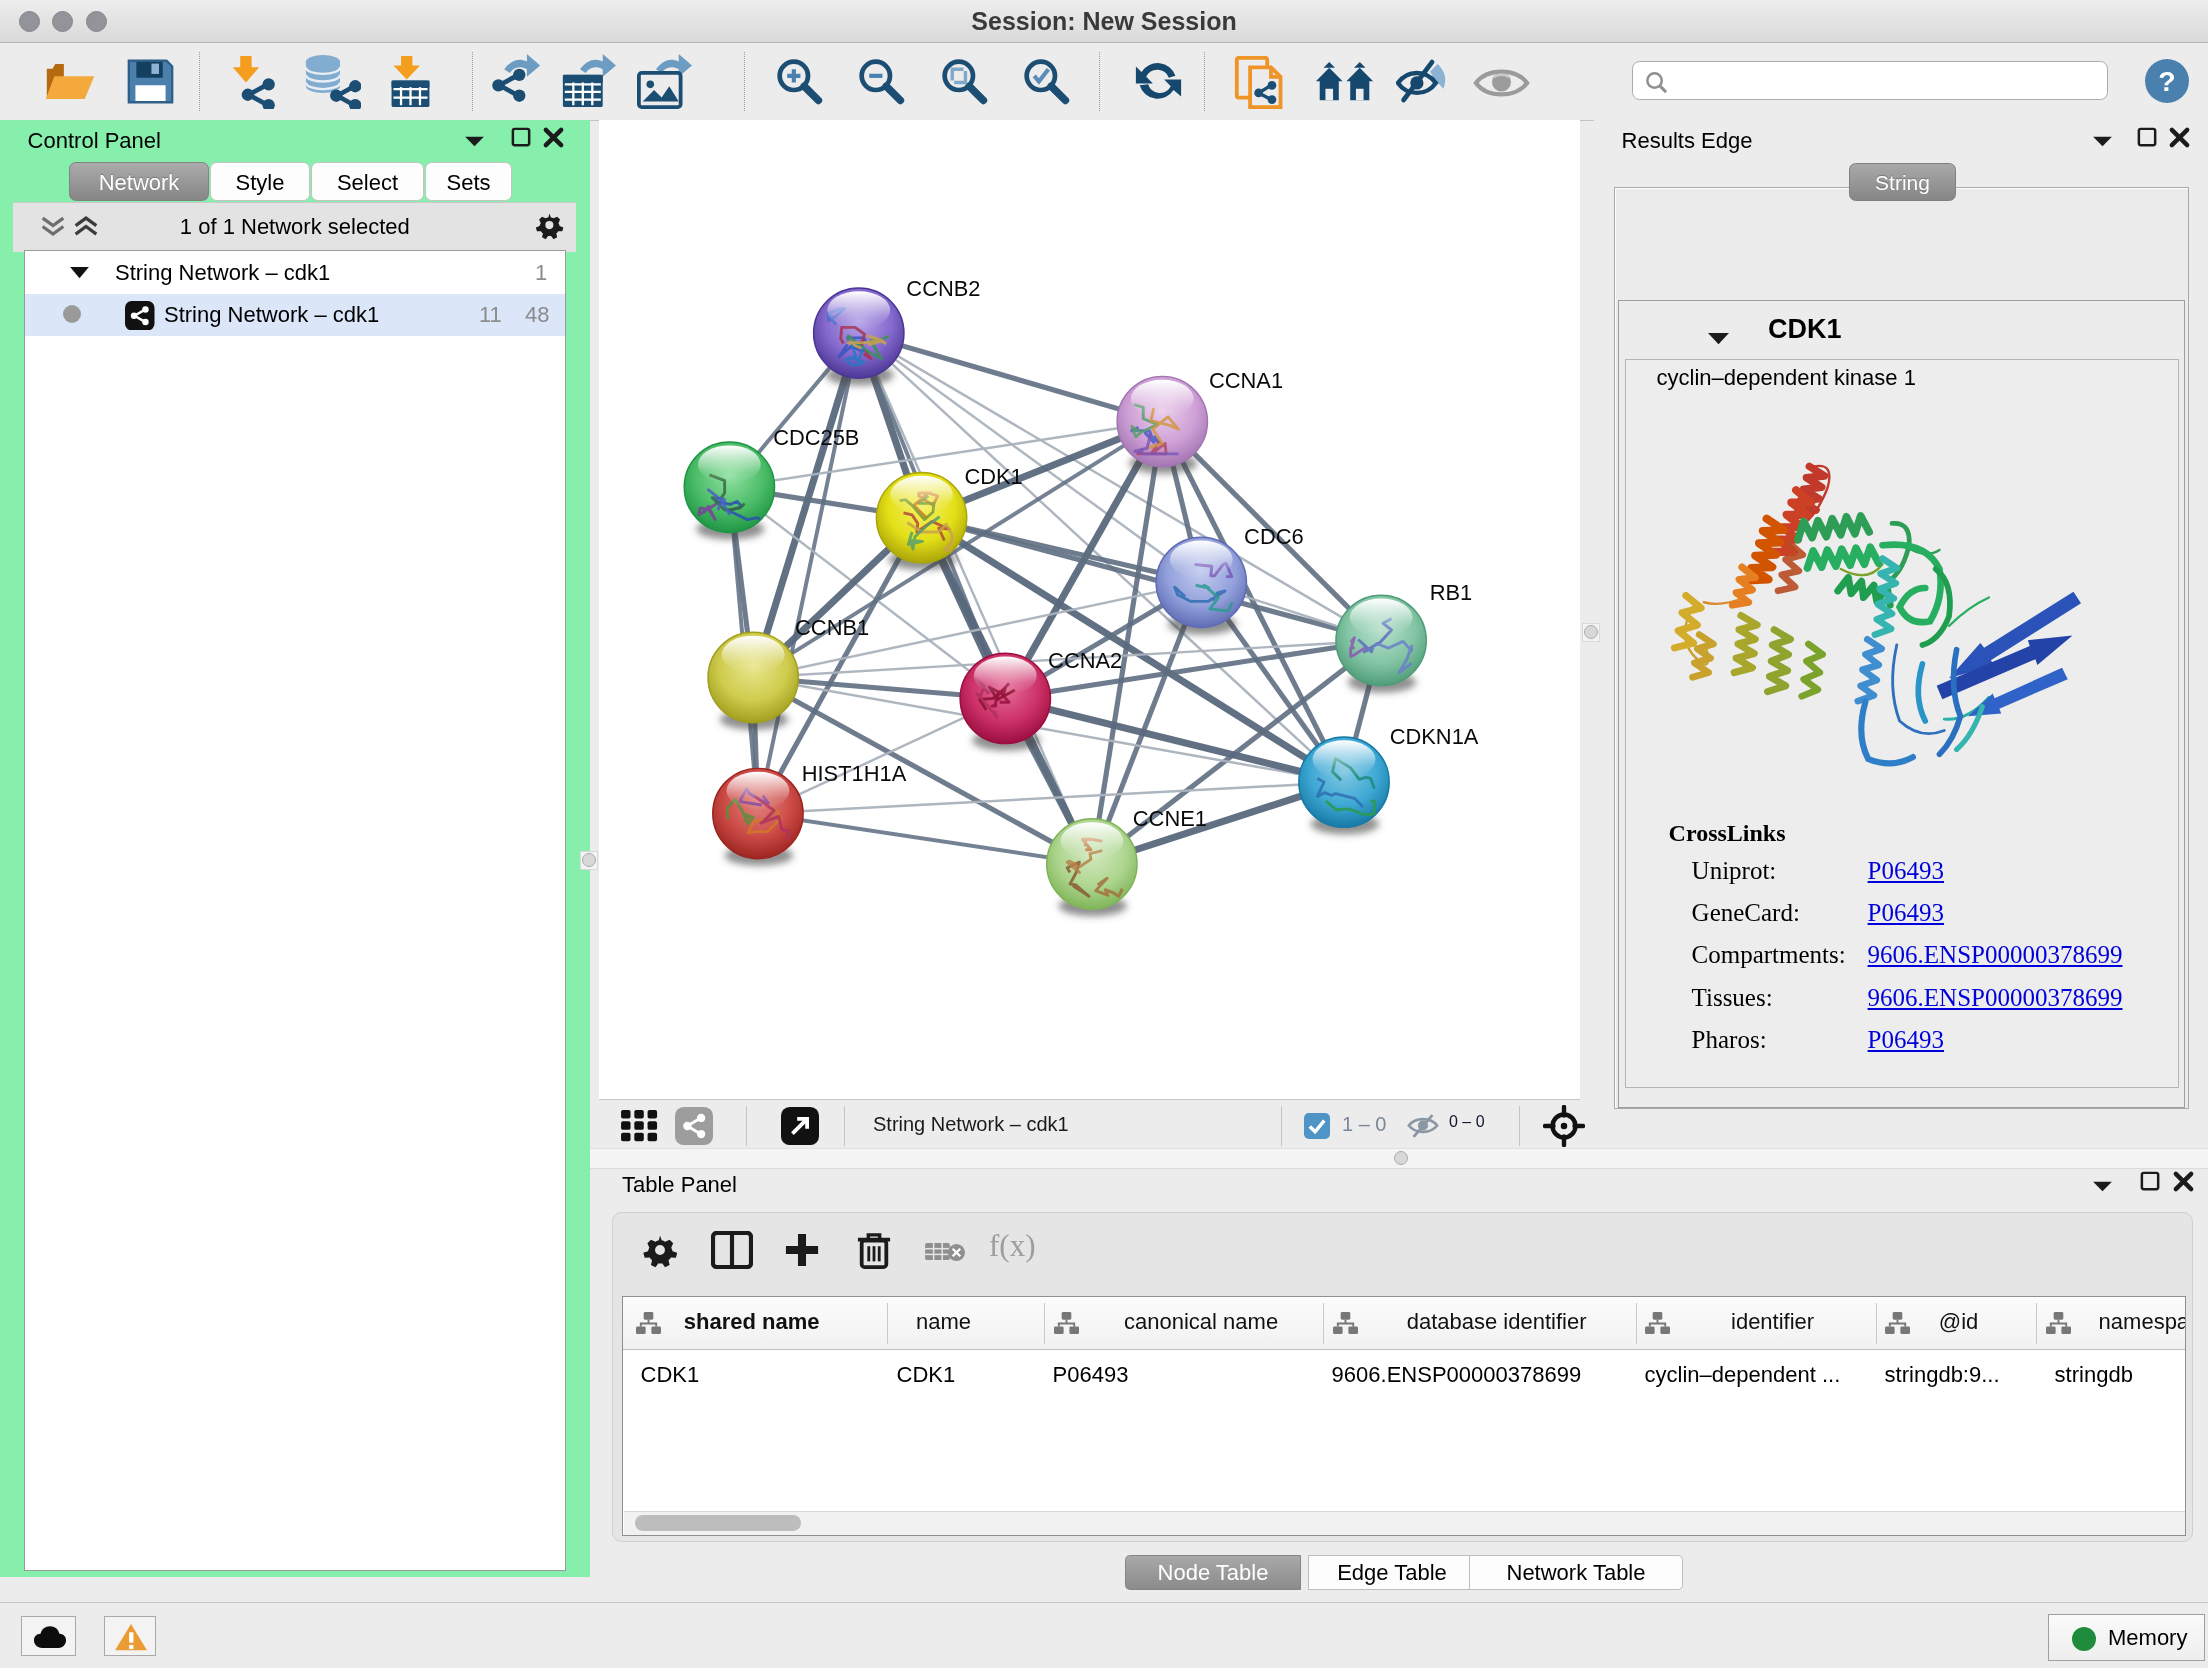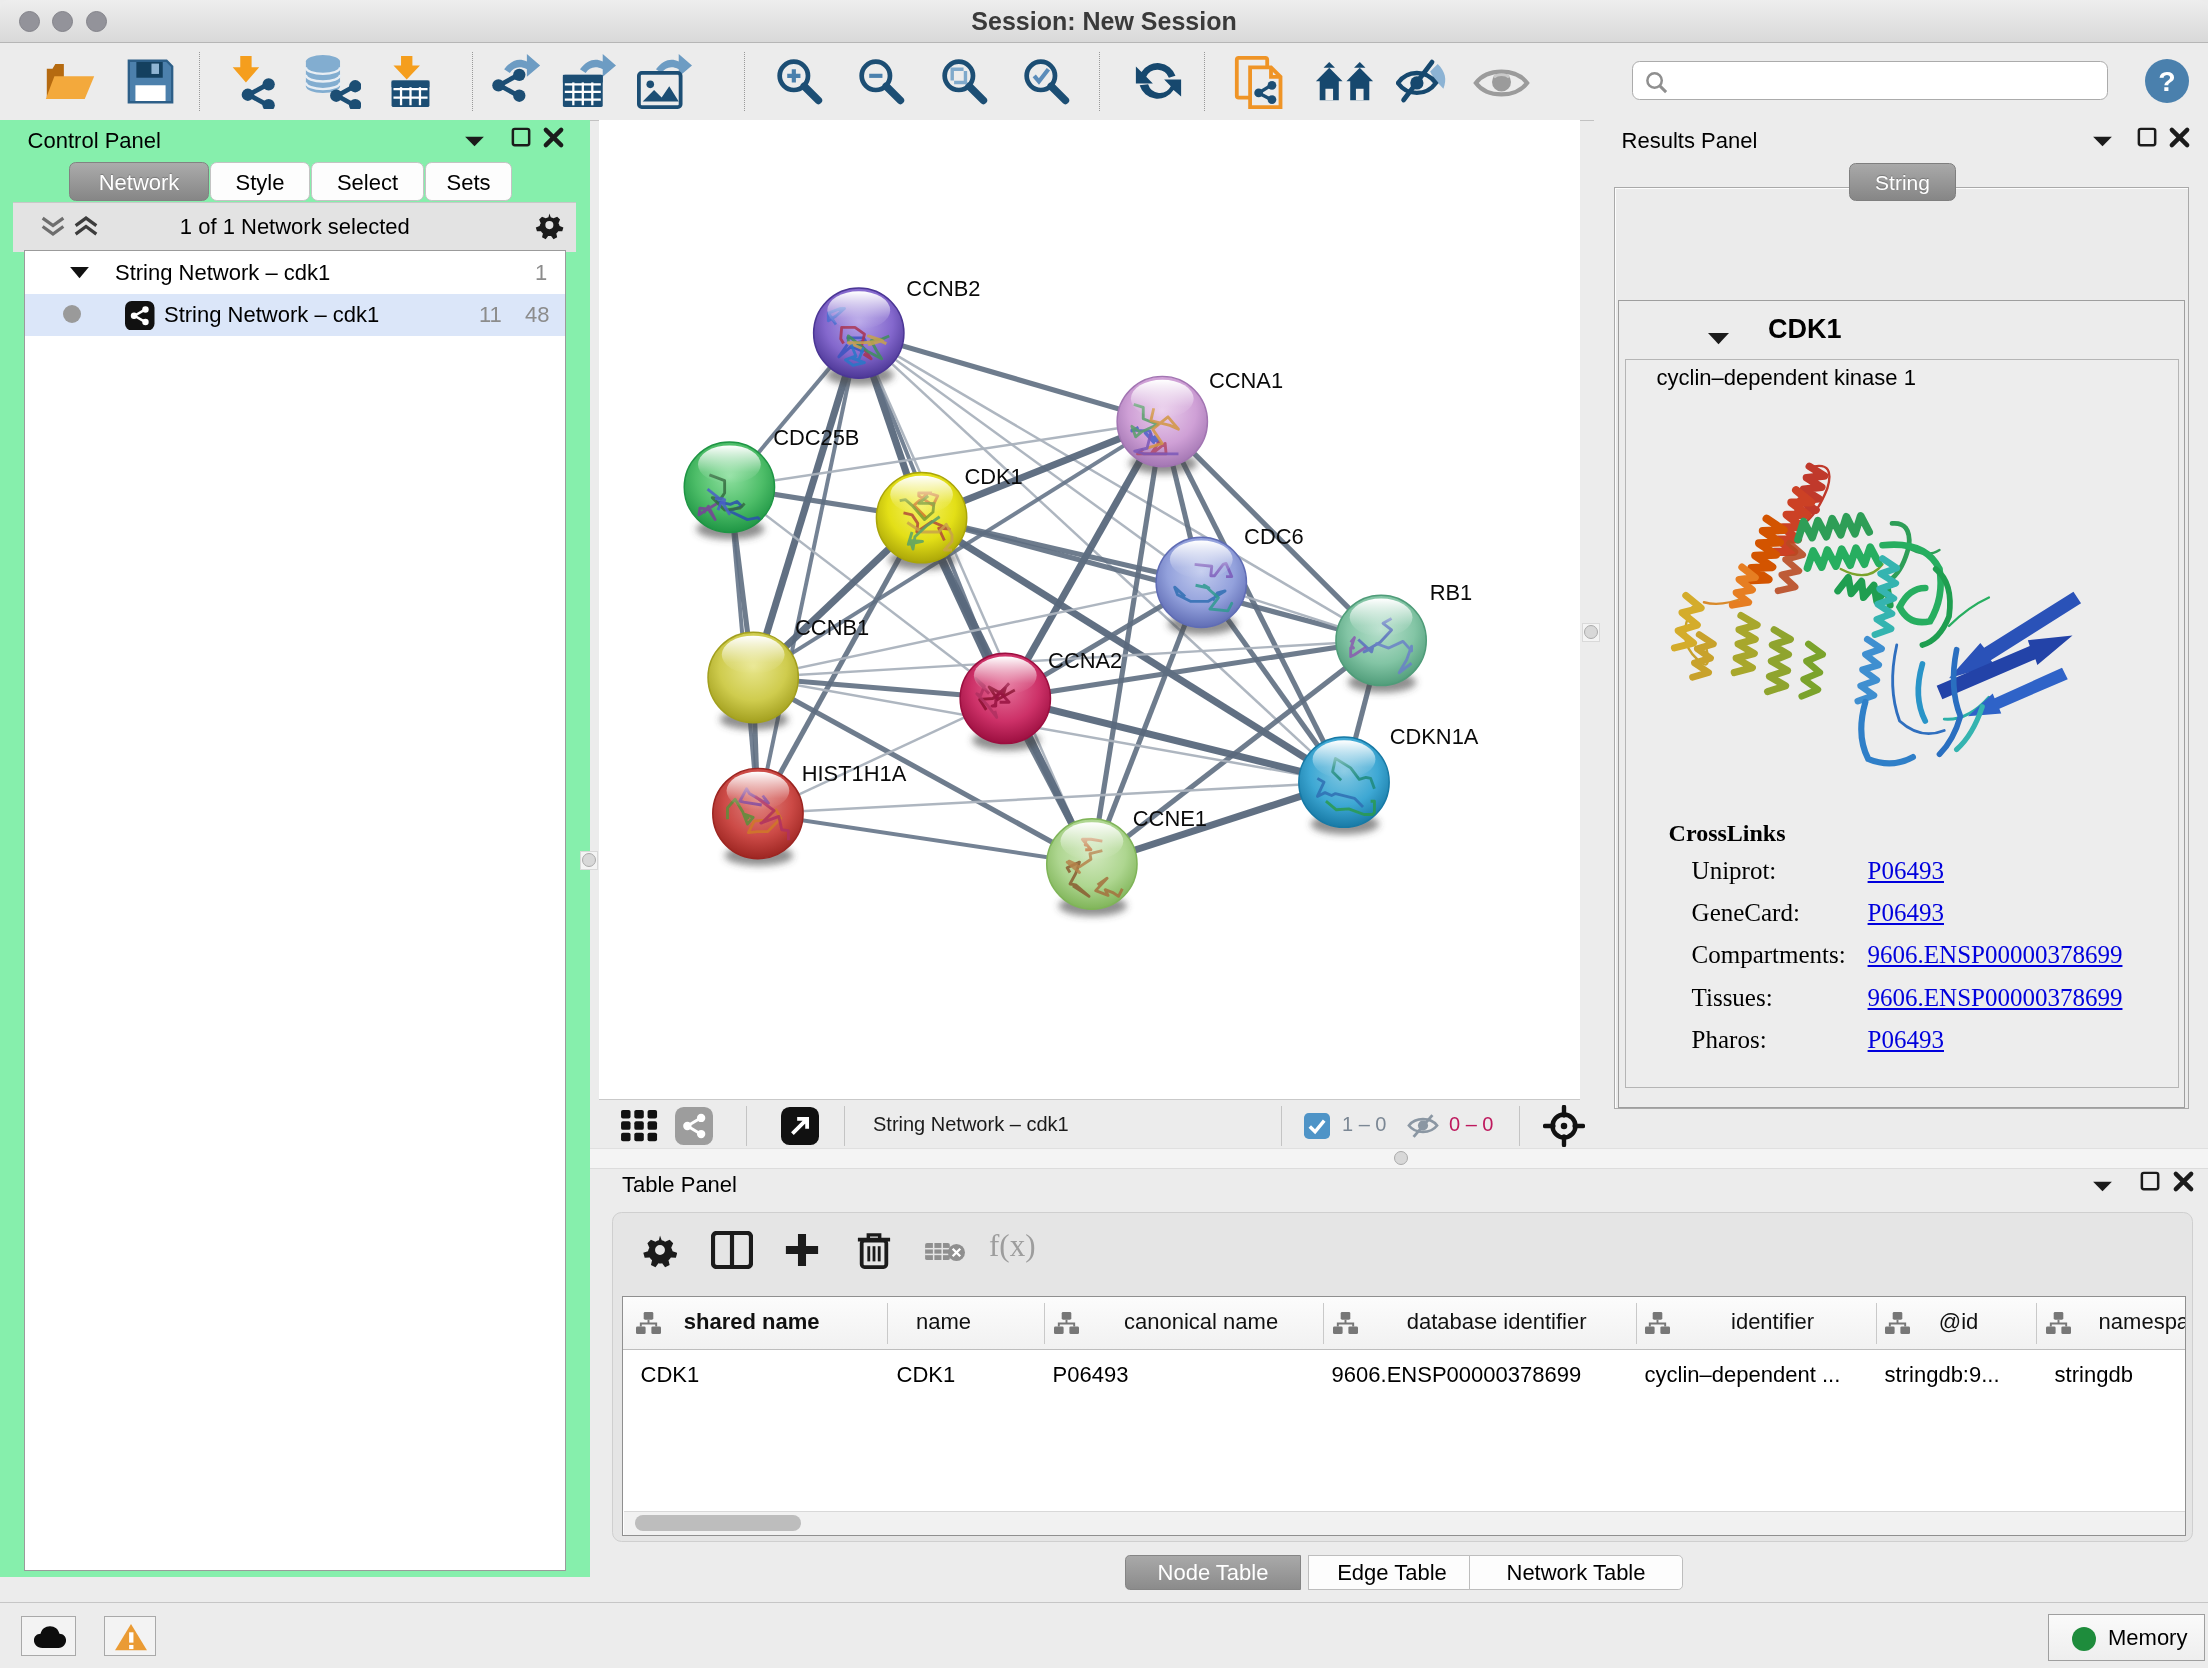--- a/index.html
+++ b/index.html
@@ -488,35 +488,35 @@
     <svg style="position:absolute;left:705px;top:13.3px;" width="26" height="26" viewBox="0 0 27 27">
         <rect x="0" y="0" width="27" height="27" rx="5" fill="#4f94c7"></rect>
         <path d="M6 14 L11.5 19.5 L21 8" stroke="#fff" stroke-width="3.6" fill="none"></path>
       </svg>
     <div style="position:absolute;left:743px;top:13.3px;font-size:20px;color:#7b8794;">1 – 0</div>
     <svg style="position:absolute;left:808px;top:13.3px;" width="32" height="26" viewBox="0 0 34 27">
       <path d="M2 13 C9 4 25 4 32 13 C25 22 9 22 2 13 Z" fill="none" stroke="#8b97a3" stroke-width="2.8"></path>
       <circle cx="17" cy="13" r="5.4" fill="#8b97a3"></circle>
       <line x1="27" y1="2" x2="7" y2="25" stroke="#8b97a3" stroke-width="3"></line>
     </svg>
-    <div style="position:absolute;left:850px;top:13.3px;font-size:20px;color:#be185d;">0 – 0</div>
+    <div style="position:absolute;left:850px;top:13.3px;font-size:16px;color:#0f172a;">0 – 0</div>
     <div class="fsep" style="left:920px;"></div>
     <svg style="position:absolute;left:944px;top:4.8px;" width="42" height="42" viewBox="0 0 44 44">
       <circle cx="22" cy="22" r="12" fill="none" stroke="#111" stroke-width="4.6"></circle>
       <g stroke="#111" stroke-width="4.6" stroke-linecap="round">
           <line x1="22" y1="2" x2="22" y2="11"></line>
           <line x1="22" y1="33" x2="22" y2="42"></line>
           <line x1="2" y1="22" x2="11" y2="22"></line>
           <line x1="33" y1="22" x2="42" y2="22"></line>
         </g>
       <circle cx="22" cy="22" r="3.4" fill="#111"></circle>
     </svg>
   </div>
   <div id="rp" class="abs">
-    <div class="phead" style="position:absolute;left:27.6px;top:7.6px;">Results Panel</div>
+    <div class="phead" style="position:absolute;left:27.6px;top:7.6px;">Results Edge</div>
     <svg class="wbtn" style="left:497px;top:13.3px;" width="23" height="15" viewBox="0 0 24 16">
         <polygon points="2,4 22,4 12,14" fill="#1b1b1b"></polygon>
       </svg>
     <svg class="wbtn" style="left:542px;top:5.7px;" width="23" height="23" viewBox="0 0 24 24">
         <rect x="3" y="3" width="17" height="17" fill="none" stroke="#1b1b1b" stroke-width="2.6" rx="2"></rect>
       </svg>
     <svg class="wbtn" style="left:574px;top:5.7px;" width="23" height="23" viewBox="0 0 24 24">
         <path d="M4 4 L20 20 M20 4 L4 20" stroke="#1b1b1b" stroke-width="4.6" stroke-linecap="round"></path>
       </svg>
     <div style="position:absolute;left:255px;top:43px;width:107px;height:38px;border-radius:6.7px;background:linear-gradient(#a9a9a9,#868686);border:1px solid #7f7f7f;color:#fff;font-size:21px;text-align:center;line-height:38px;box-sizing:border-box;text-shadow:0 -1px 1px rgba(0,0,0,0.25);z-index:3;">String</div>

